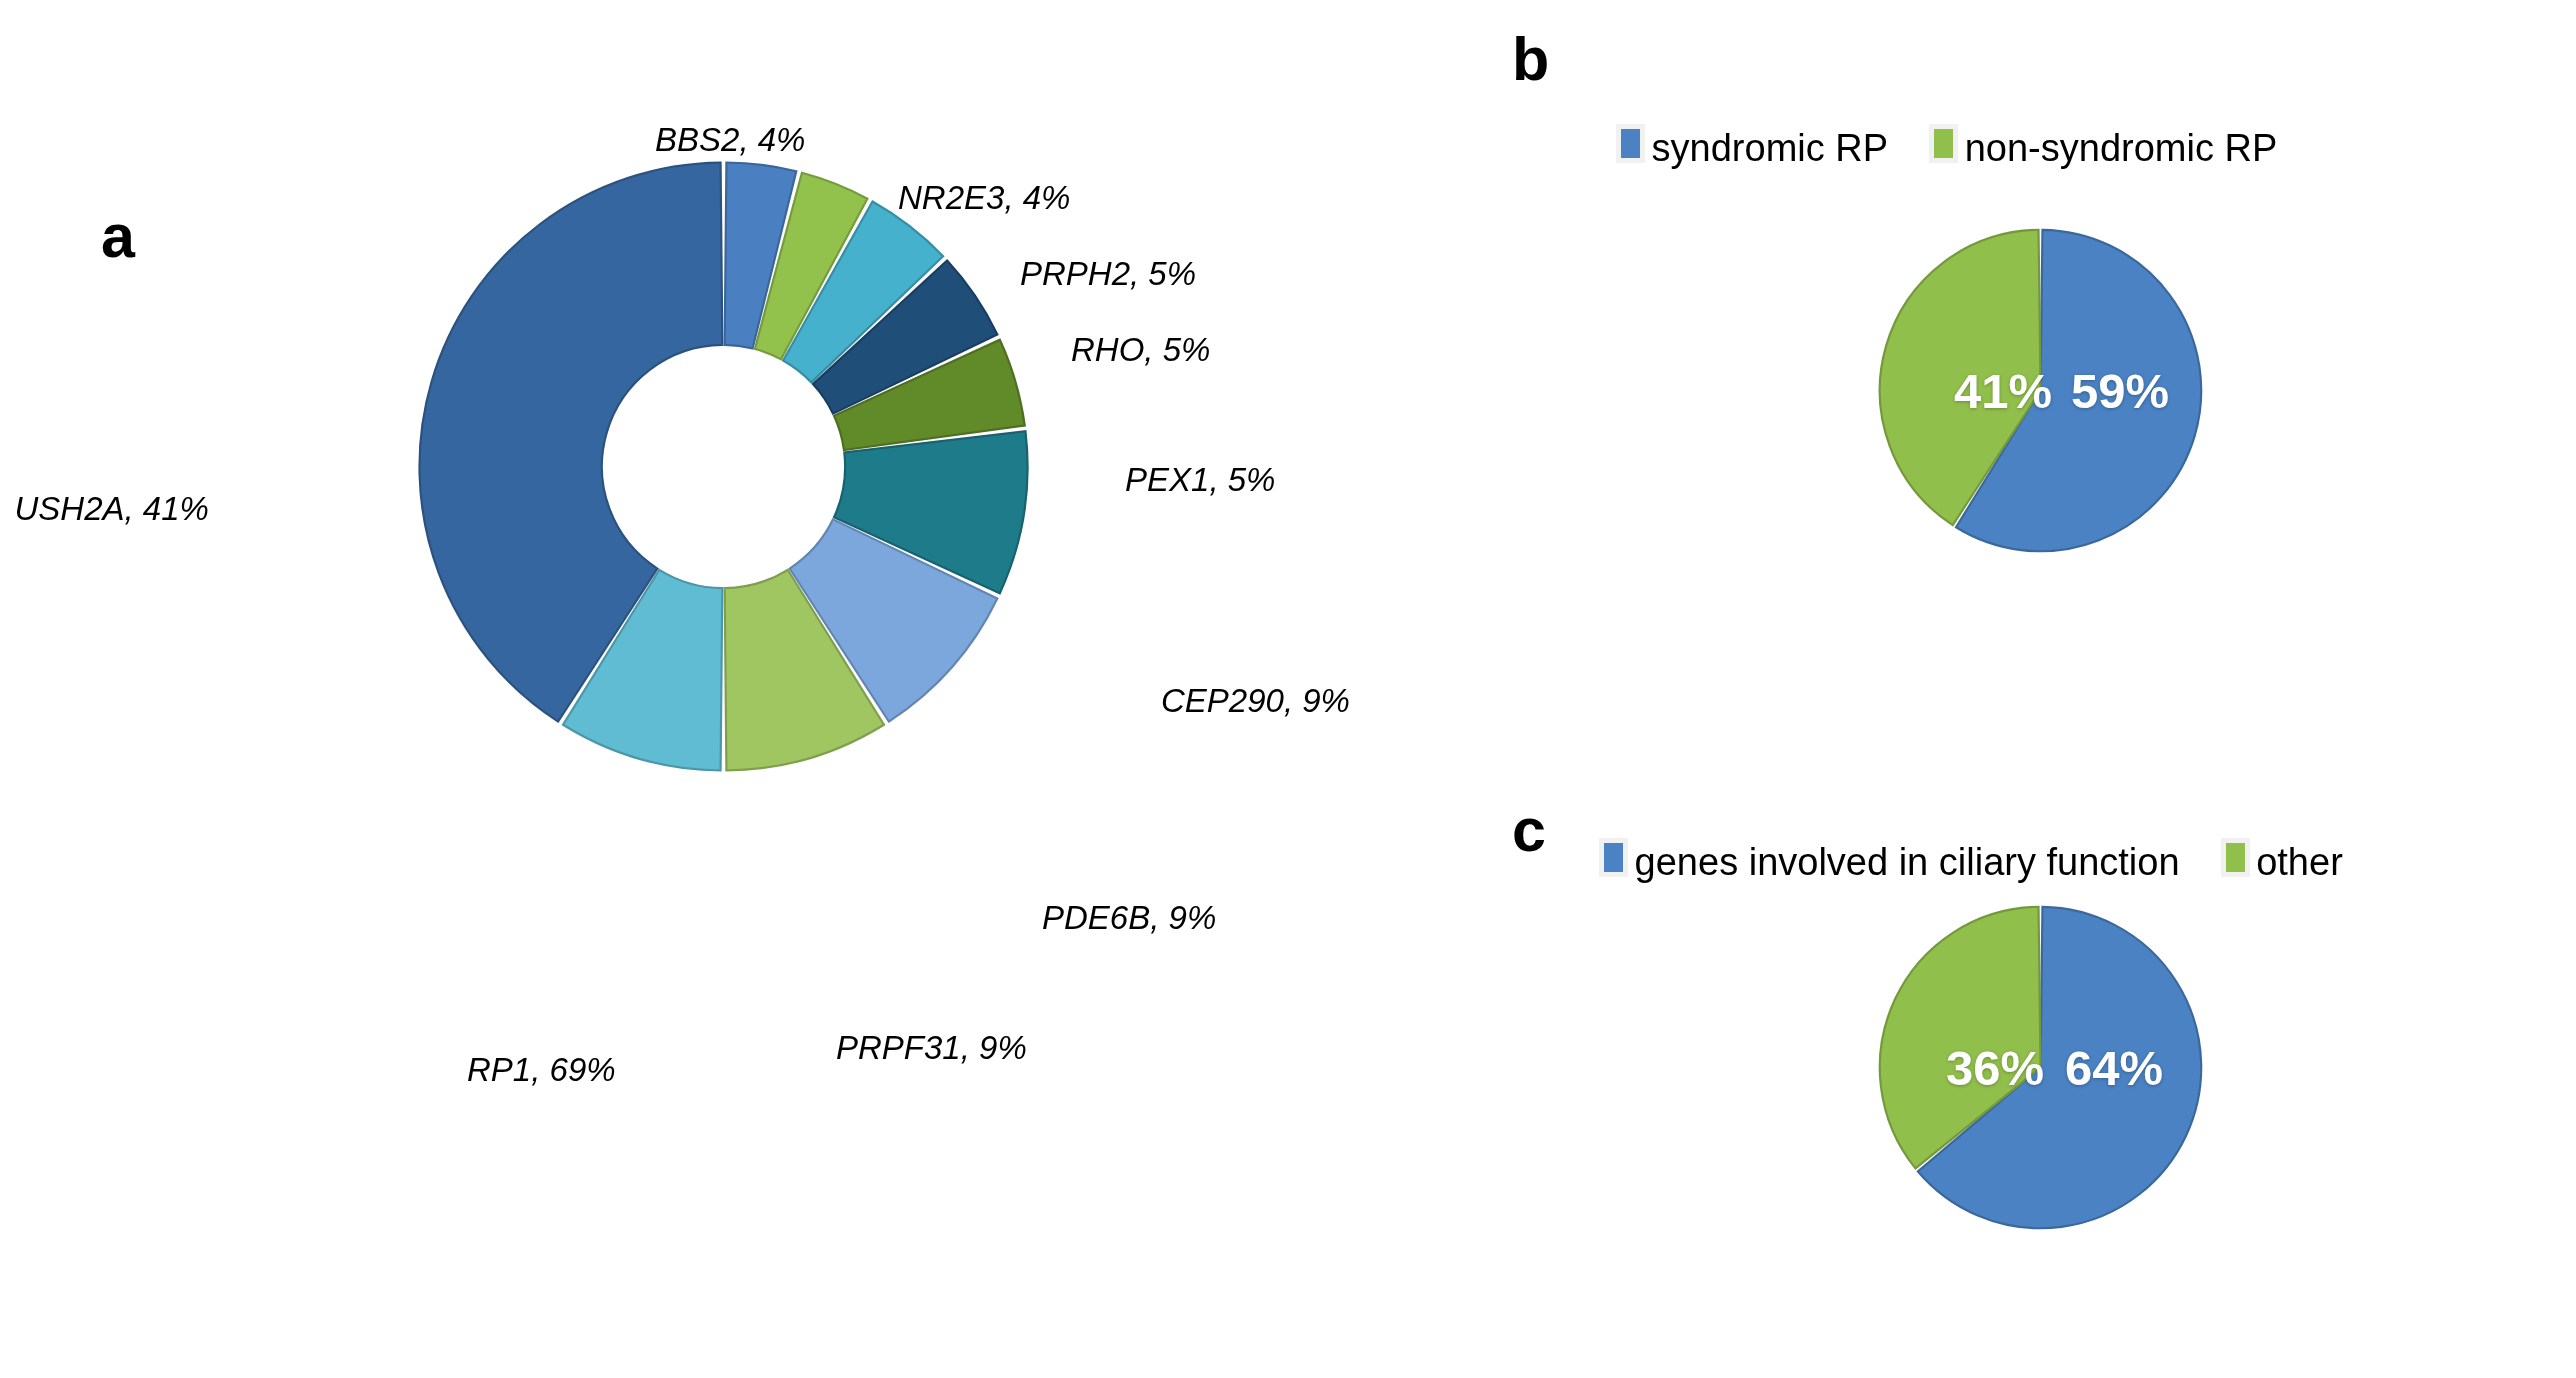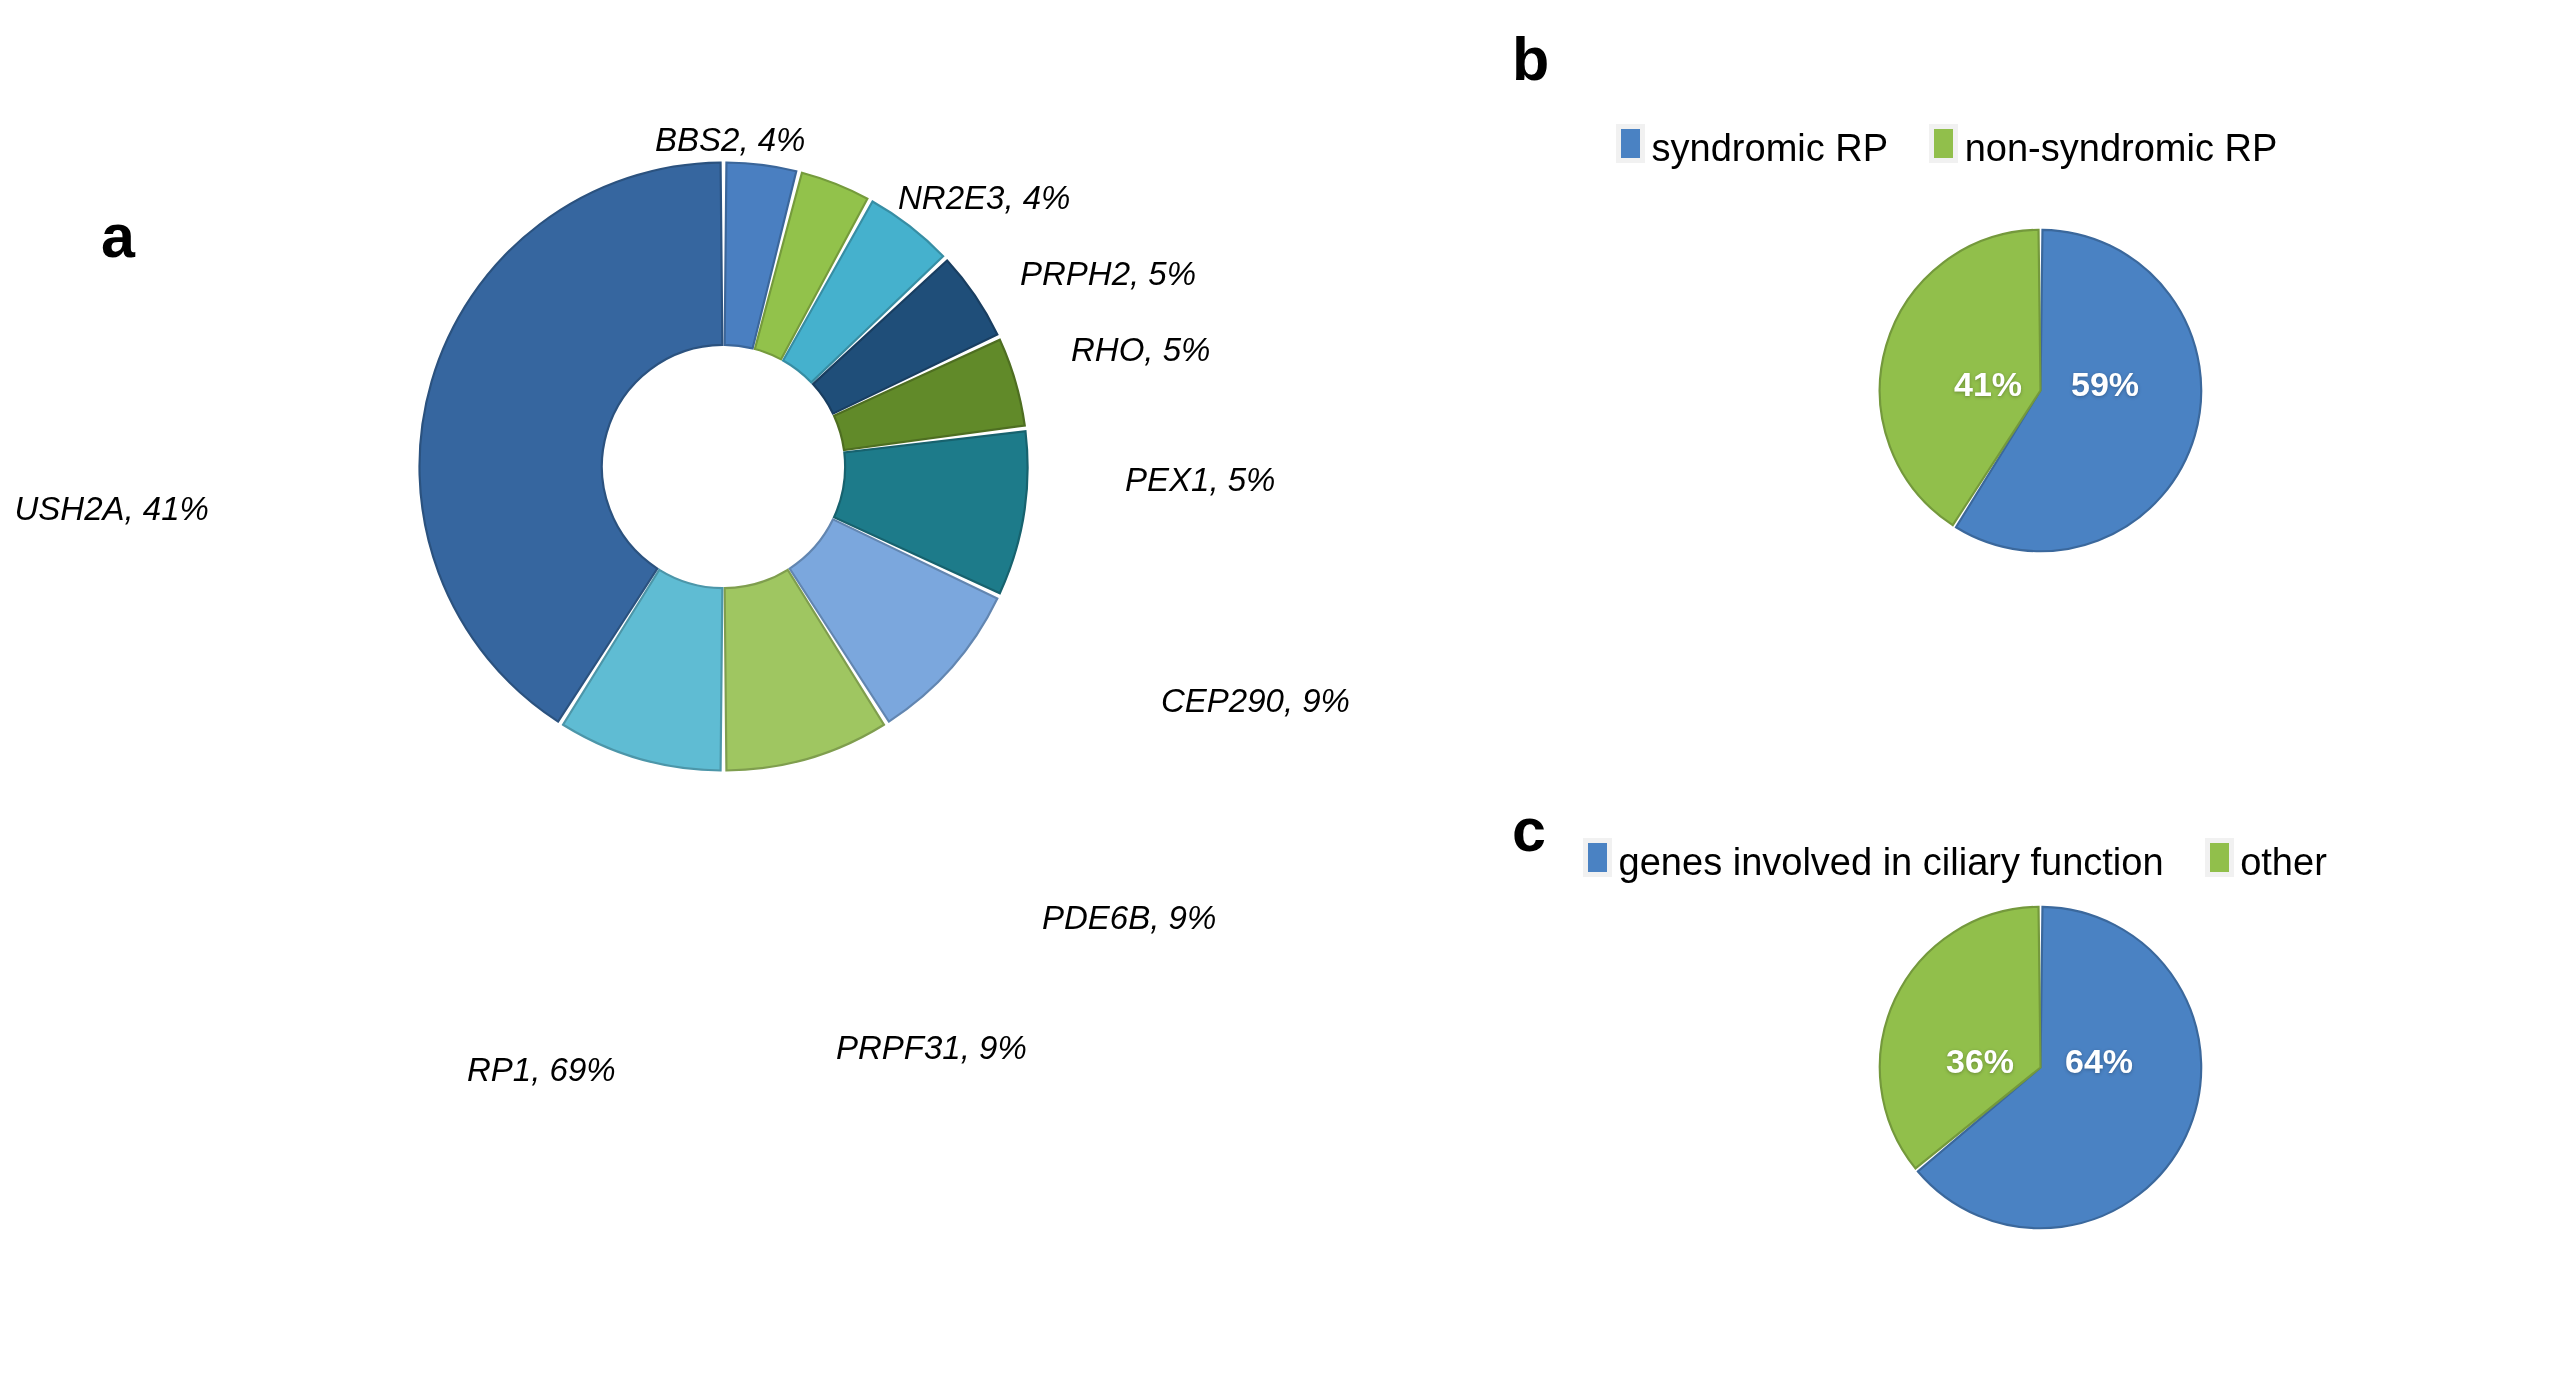--- a/index.html
+++ b/index.html
@@ -23,25 +23,25 @@
 
   .pie-title{position:absolute;left:130px;top:4.3px;width:839px;text-align:center;
              font-size:39px;line-height:1.18;color:#000;}
   .legend-row{position:absolute;display:flex;align-items:center;}
   .legend-item{display:flex;margin-right:46px;}
   .legend-swatch{width:19px;height:29px;margin-right:11.6px;display:inline-block;
                  box-shadow:0 0 0 5px rgba(240,240,240,0.95);}
   .legend-text{font-size:38px;line-height:1;color:#000;white-space:nowrap;}
 
   #legend-b{left:152px;top:129px;}
-  #legend-c{left:119px;top:76px;}
+  #legend-c{left:135px;top:76px;}
 
   .pie-wrap{position:absolute;}
   .pie-svg{display:block;overflow:visible;}
-  .pie-pct{position:absolute;font-weight:bold;font-size:34px;color:#ffffff;
+  .pie-pct{position:absolute;font-weight:bold;font-size:49px;color:#ffffff;
            text-shadow:0 1.4px 3.6px rgba(0,0,0,.28);line-height:1;}
 
   #pie-b-wrap{left:405px;top:224px;width:333px;height:333px;}
   #pie-c-wrap{left:405px;top:134px;width:333px;height:333px;}
 </style>
 </head>
 <body>
 
 <div id="panel-a">
 

